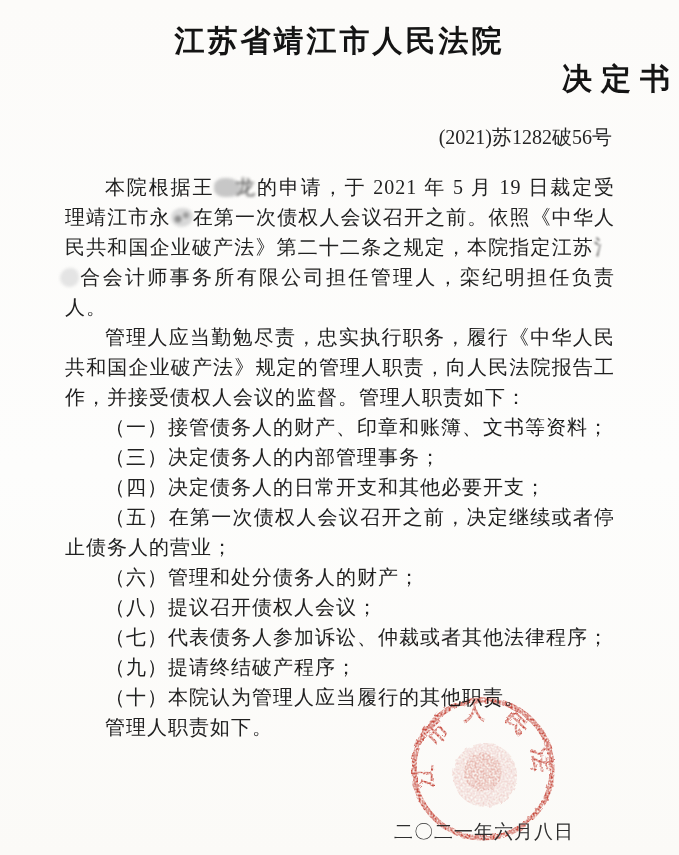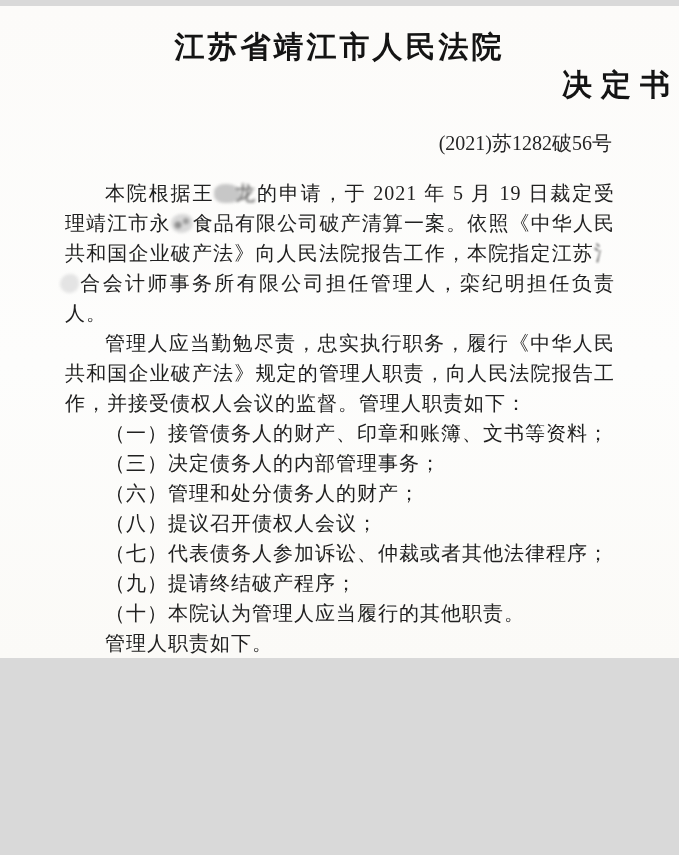--- a/index.html
+++ b/index.html
@@ -1,19 +1,19 @@
 <!DOCTYPE html>
 <html><head>
 <meta charset="utf-8">
 <style>
   html,body { margin:0; padding:0; background:#d9d9d9; }
   .page {
     position:relative;
-    width:679px; height:652px;
-    margin:6px auto;
+    width:679px; height:855px;
+    margin:0 auto;
     background:linear-gradient(180deg,#fcfbf9 0%, #fdfdfc 55%, #fbfaf7 100%);
     overflow:hidden;
     font-family:"Liberation Serif","DejaVu Serif",serif;
     color:#1e1e1e;
   }
   .titles { padding-top:22px; }
   h1.court-name {
     margin:0; text-align:center;
     font-size:30px; line-height:38px; font-weight:bold;
     letter-spacing:3px; color:#141414;
@@ -76,26 +76,28 @@
 
   <div class="titles">
     <h1 class="court-name">江苏省靖江市人民法院</h1>
     <h2 class="doc-title">决定书</h2>
   </div>
 
   <div class="case-no">(2021)苏1282破56号</div>
 
   <div class="body-text">
 
-    <p class="para"><span>本院根据王</span><span class="smudge smudge-1"></span><span class="remnant">龙</span><span>的申请，于 2021 年 5 月 19 日裁定受理靖江市永</span><span class="smudge smudge-2"></span><span>食品有限公司破产清算一案。依照《中华人民共和国企业破产法》向人民法院报告工作，本院指定江苏</span><span class="remnant-3">氵</span><span class="smudge smudge-3"></span><span>合会计师事务所有限公司担任管理人，栾纪明担任负责人。</span></p>
+    <p class="para"><span>本院根据王</span><span class="smudge smudge-1"></span><span class="remnant">龙</span><span>的申请，于 2021 年 5 月 19 日裁定受理靖江市永</span><span class="smudge smudge-2"></span><span>在第一次债权人会议召开之前。依照《中华人民共和国企业破产法》第二十二条之规定，本院指定江苏</span><span class="remnant-3">氵</span><span class="smudge smudge-3"></span><span>合会计师事务所有限公司担任管理人，栾纪明担任负责人。</span></p>
 
     <p class="para">管理人应当勤勉尽责，忠实执行职务，履行《中华人民共和国企业破产法》规定的管理人职责，向人民法院报告工作，并接受债权人会议的监督。管理人职责如下：</p>
 
     <p class="para">（一）接管债务人的财产、印章和账簿、文书等资料；</p>
     <p class="para">（三）决定债务人的内部管理事务；</p>
+    <p class="para">（四）决定债务人的日常开支和其他必要开支；</p>
+    <p class="para">（五）在第一次债权人会议召开之前，决定继续或者停止债务人的营业；</p>
     <p class="para">（六）管理和处分债务人的财产；</p>
     <p class="para">（八）提议召开债权人会议；</p>
     <p class="para">（七）代表债务人参加诉讼、仲裁或者其他法律程序；</p>
     <p class="para">（九）提请终结破产程序；</p>
     <p class="para">（十）本院认为管理人应当履行的其他职责。</p>
 
     <p class="para">管理人职责如下。</p>
   </div>
 
   <svg class="seal" viewBox="-92 -81 184 162" xmlns="http://www.w3.org/2000/svg">

